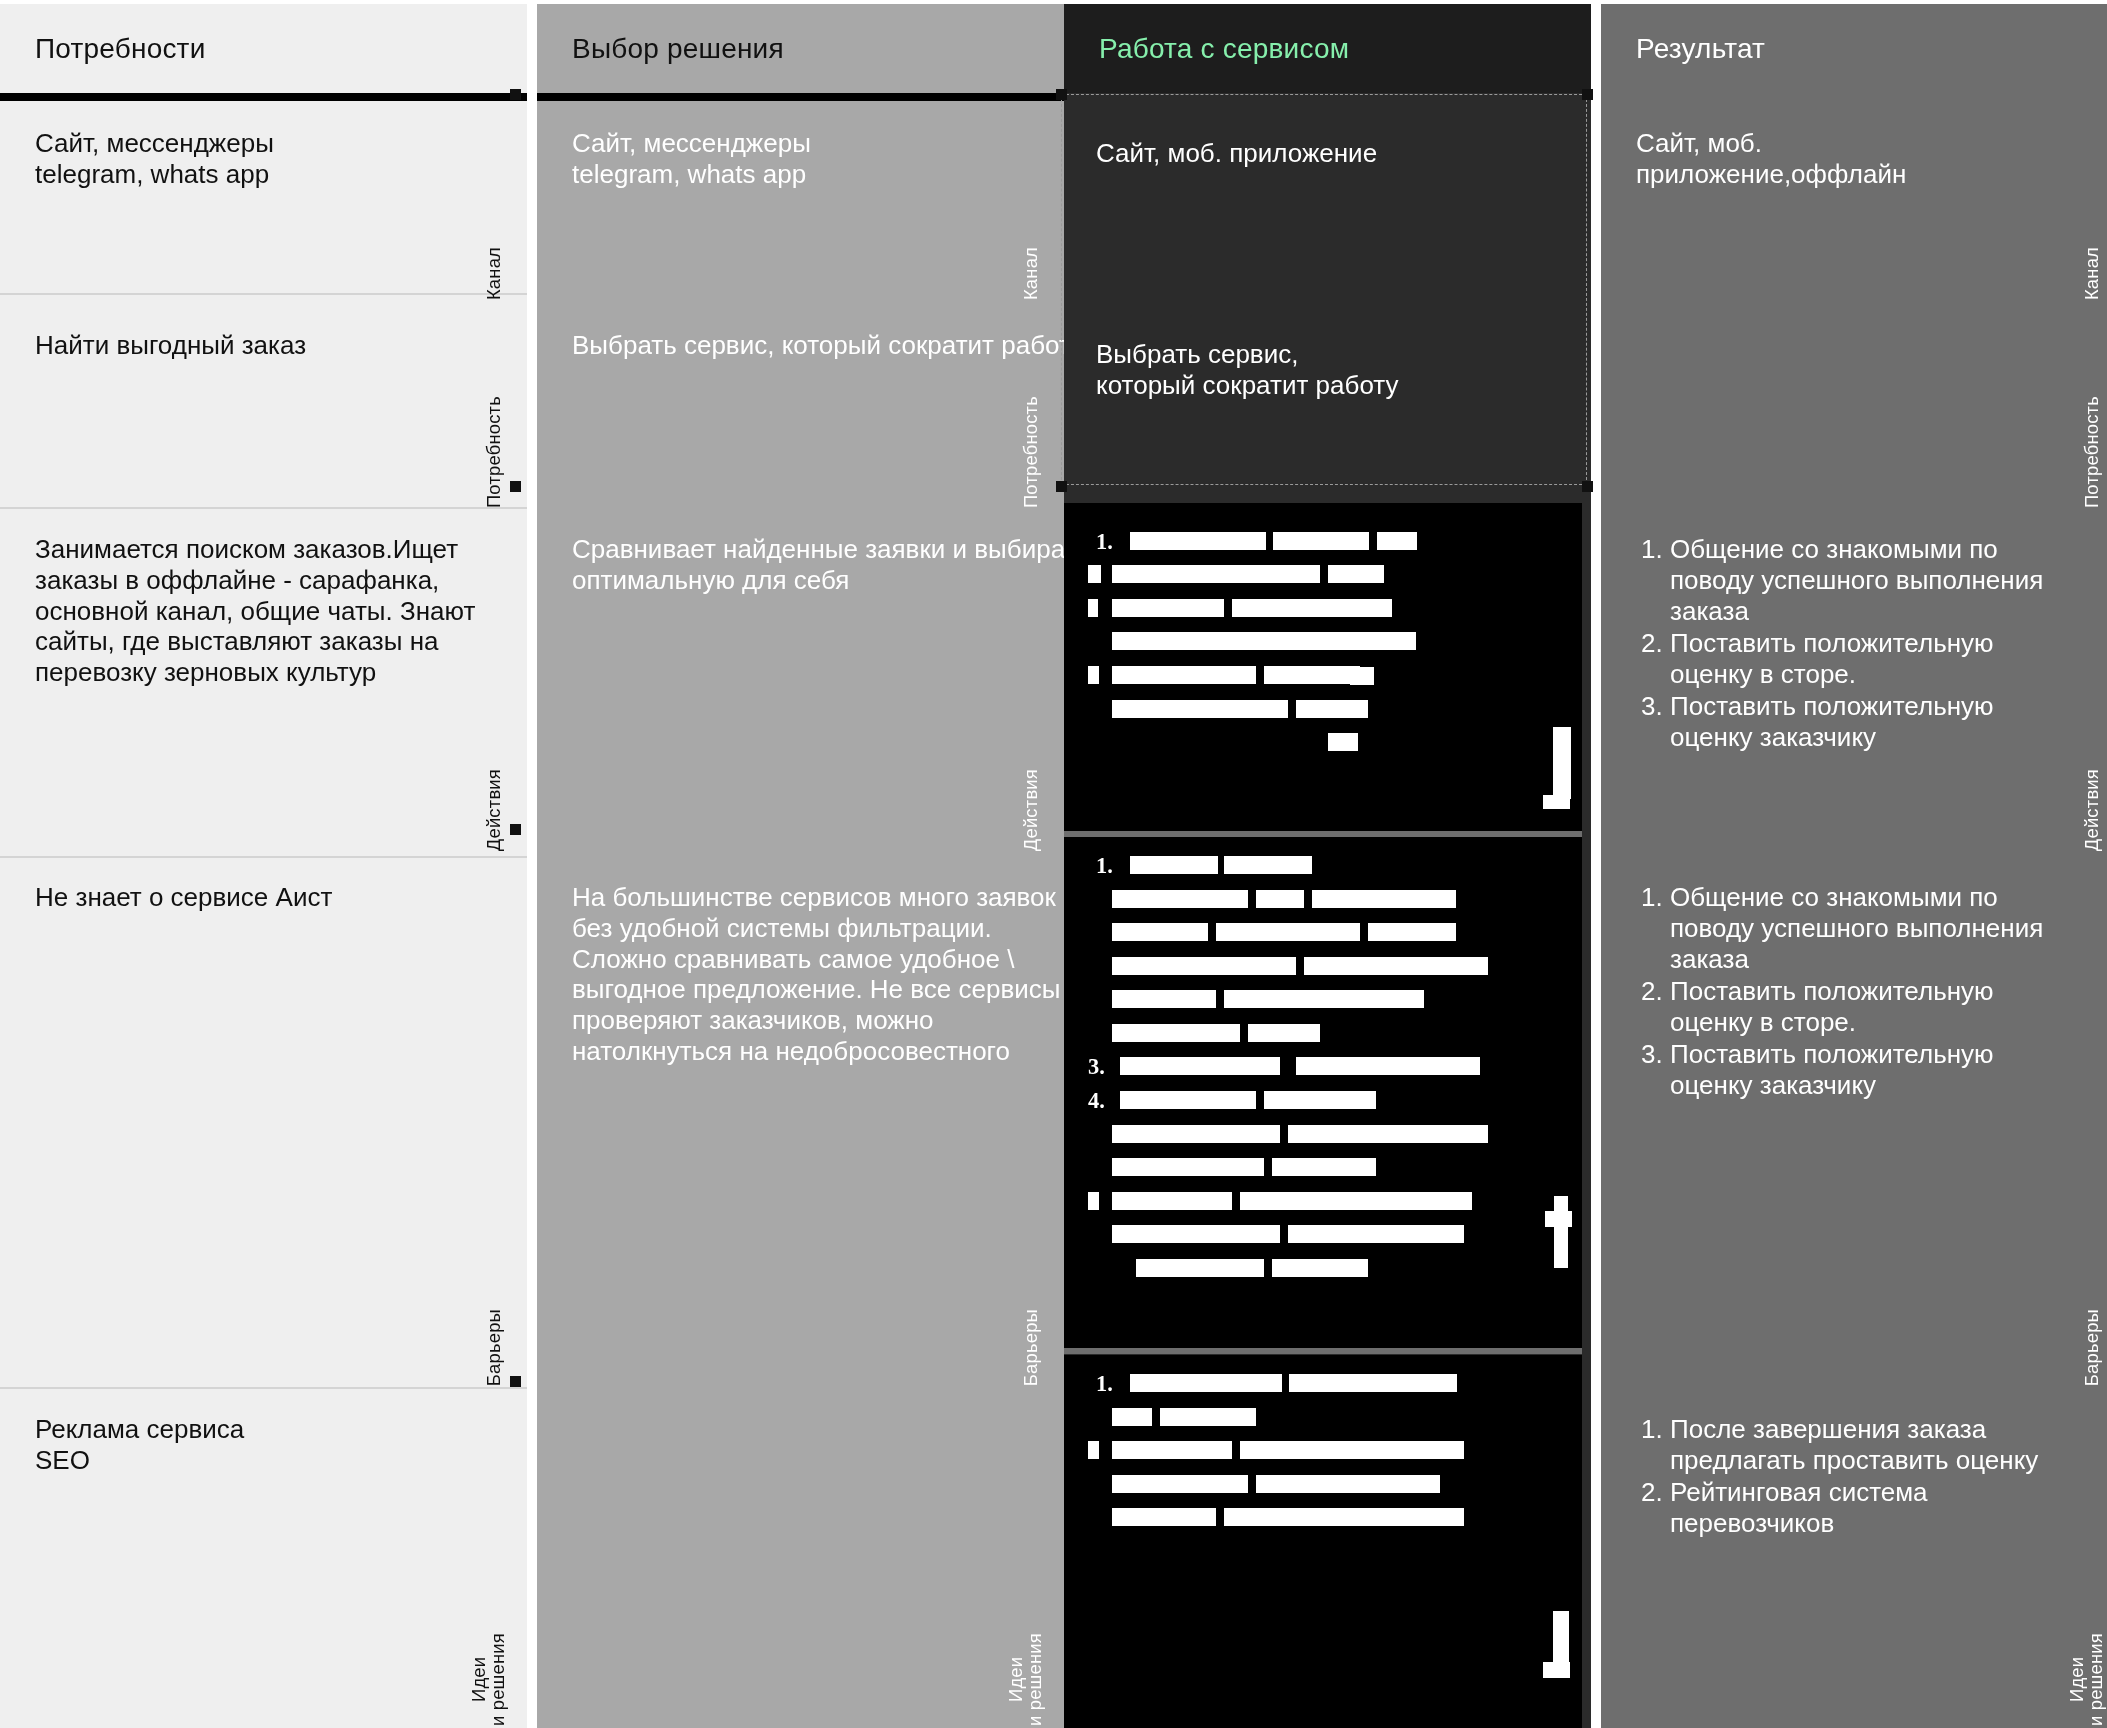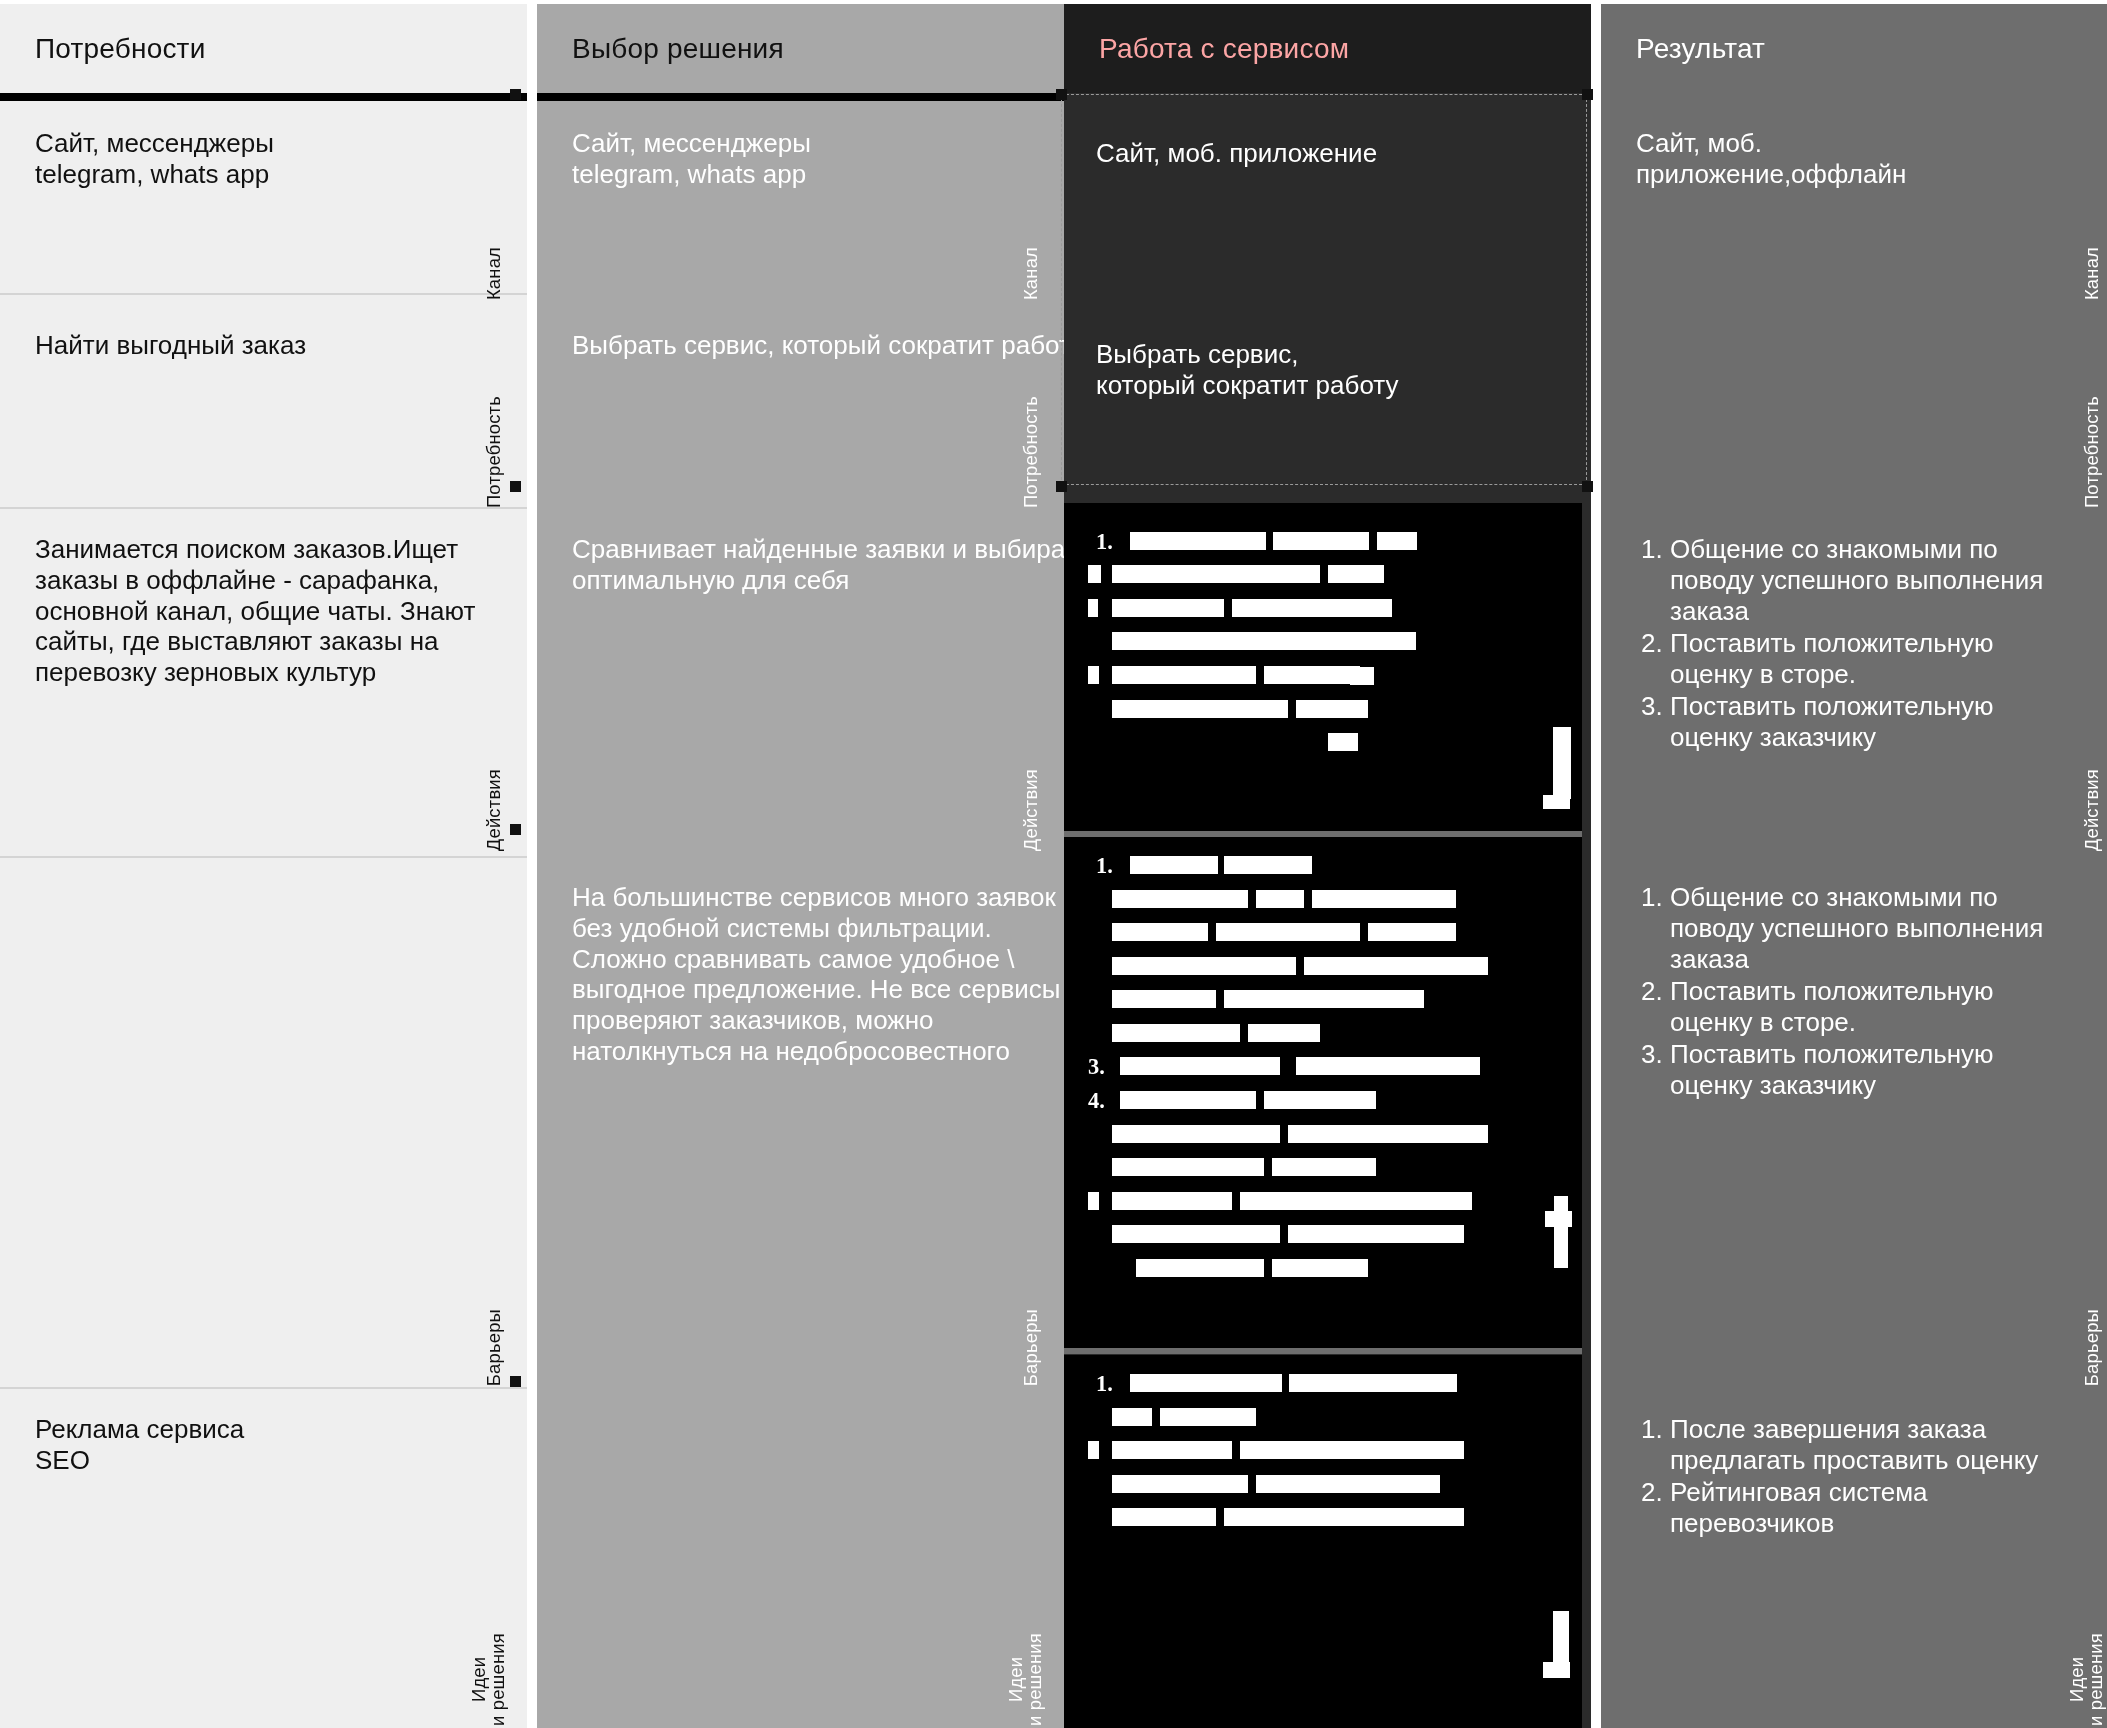--- a/index.html
+++ b/index.html
@@ -34,21 +34,21 @@
     display: flex;
     align-items: center;
     padding-left: 35px;
   }
   .col-head span {
     font-size: 28px;
     letter-spacing: 0.2px;
   }
   .col-1 .col-head { background: #efefef; color: #111111; }
   .col-2 .col-head { background: #a8a8a8; color: #111111; }
-  .col-3 .col-head { background: #1d1d1d; color: #fca5a5; text-align: center; }
+  .col-3 .col-head { background: #1d1d1d; color: #86efac; text-align: center; }
   .col-4 .col-head { background: #6e6e6e; color: #ffffff; }
 
   
   .head-rule {
     position: absolute;
     left: 0; right: 0;
     top: 89px;
     height: 8px;
     background: #000000;
   }
@@ -160,20 +160,23 @@
     <div class="cell" style="top:304px;">
       <p>Найти выгодный заказ</p>
     </div>
     <div class="row-rule" style="top:503px;"></div>
 
     <div class="cell" style="top:508px;">
       <p>Занимается поиском заказов.Ищет заказы в оффлайне - сарафанка, основной канал, общие чаты. Знают сайты, где выставляют заказы на перевозку зерновых культур</p>
     </div>
     <div class="row-rule" style="top:852px;"></div>
 
+    <div class="cell" style="top:856px;">
+      <p>Не знает о сервисе Аист</p>
+    </div>
     <div class="row-rule" style="top:1383px;"></div>
 
     <div class="cell" style="top:1388px;">
       <p style="white-space:pre-line;">Реклама сервиса
 SEO</p>
     </div>
 
     <div class="vlabel vl-dark" style="left:482px; top:152px; height:144px;">
       <span>Канал</span>
     </div>

